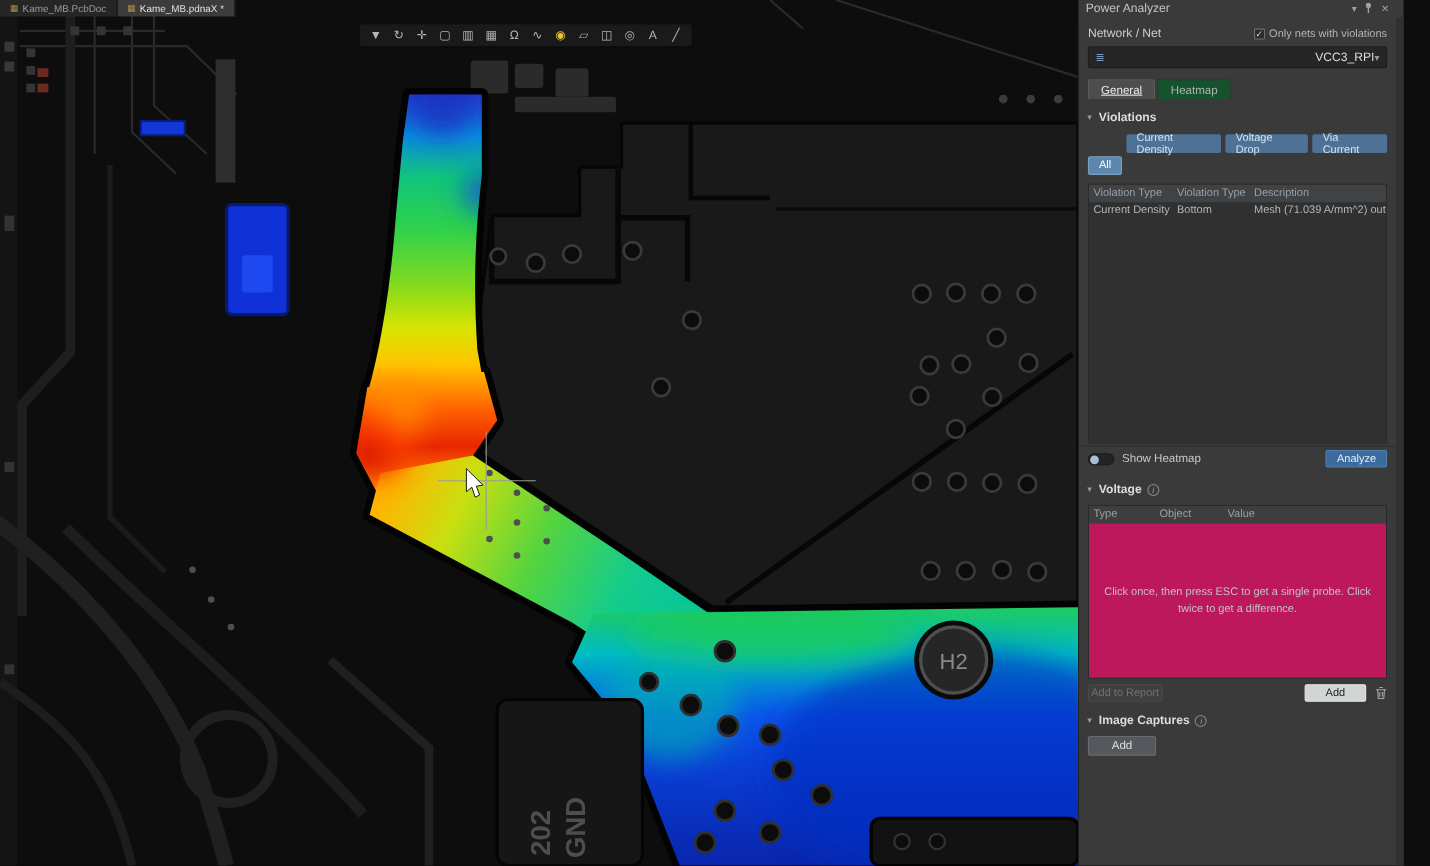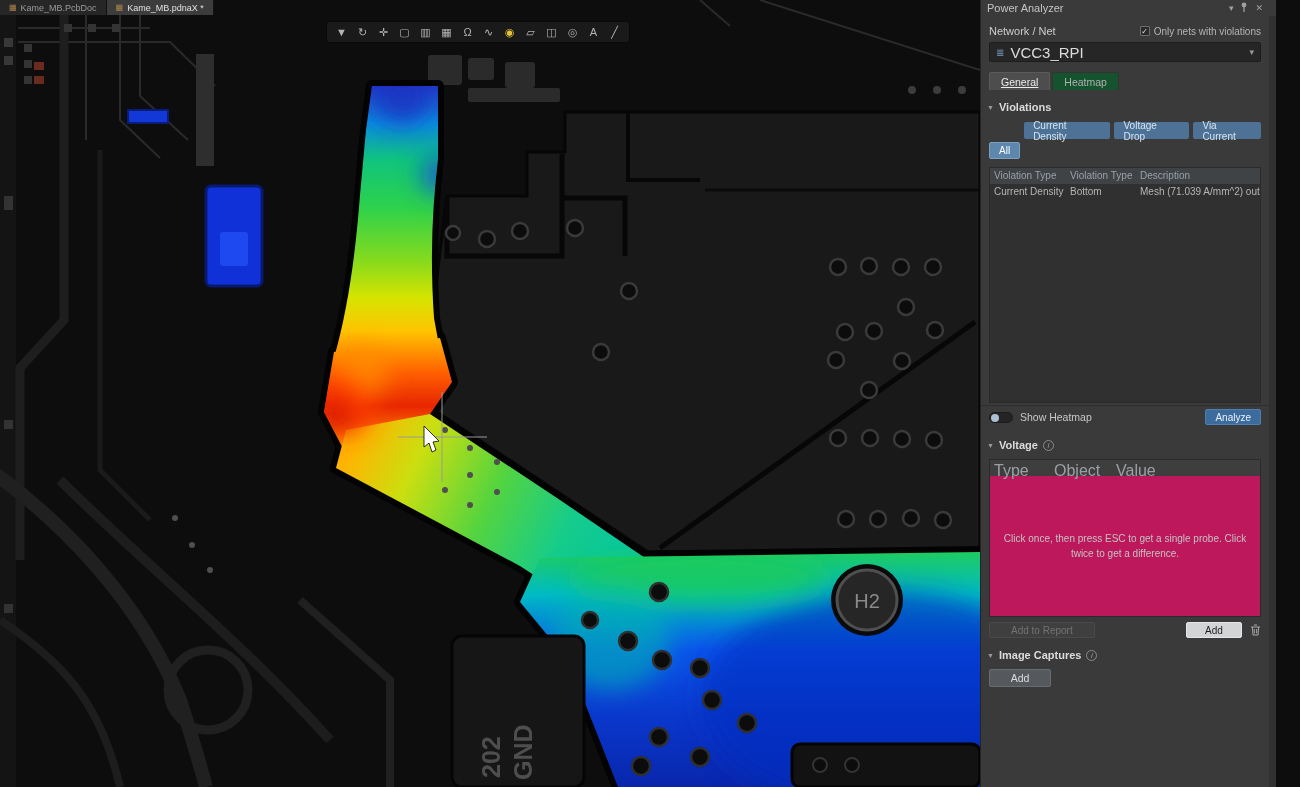--- a/index.html
+++ b/index.html
@@ -40,21 +40,21 @@
   .lbl { color:#cccccc; font-size:11px; }
   .row-net .sp { flex:1; }
   .chk { width:10px; height:10px; background:#2a2a2a; border:1px solid #6e6e6e; border-radius:1px;
          display:inline-flex; align-items:center; justify-content:center; color:#cfe0ee; font-size:8px;
          margin-right:4px; cursor:default; }
   .chk-lbl { font-size:10px; color:#b4b4b4; }
 
   .net-select { margin:5px 8px 0; height:20px; background:#262626; border:1px solid #1c1c1c; border-radius:2px;
                 display:flex; align-items:center; padding:0 6px; cursor:default; }
   .net-ico { color:#7a9cc4; font-size:10px; margin-right:6px; }
-  .net-val { color:#dcdcdc; font-size:15px; flex:1; }
+  .net-val { color:#dcdcdc; font-size:11px; flex:1;text-align:right; }
   .net-chv { color:#9a9a9a; font-size:9px; }
 
   .ptabs { display:flex; gap:2px; margin:10px 0 0 8px; }
   .ptab { height:18px; padding:0 11px; display:flex; align-items:center; font-size:10.5px;
           color:#b0b0b0; background:#14532d; border:1px solid #333; border-bottom:none;
           border-radius:2px 2px 0 0; cursor:default; }
   .ptab.active { background:#4d4d4d; color:#ececec; border-color:#5a5a5a;text-decoration:underline; }
 
   .sec-hdr { display:flex; align-items:center; gap:5px; margin:11px 0 0 6px; color:#dcdcdc;
              font-size:11px; font-weight:bold; cursor:default; }
@@ -81,27 +81,27 @@
   .toggle { width:24px; height:11px; border-radius:6px; background:#242424; border:1px solid #1a1a1a;
             position:relative; margin-right:7px; cursor:default; }
   .toggle .knob { position:absolute; left:1px; top:1px; width:8px; height:8px; border-radius:50%;
                   background:#a9bfd3; }
   .heat-lbl { font-size:10.5px; color:#c8c8c8; flex:1; }
   .analyze-btn { height:16px; padding:0 9px; background:#3c6b9e; border:1px solid #4f7fae; border-radius:2px;
                  color:#e8f0f8; font-size:10px; display:flex; align-items:center; cursor:default; }
 
   .probes-table { margin:8px 8px 0; border:1px solid #2a2a2a; }
   .pthead { display:flex; background:#3e3e3e; height:16px; }
-  .pthead span { font-size:16px; color:#9aa0a6; padding:2px 0 0 4px; }
+  .pthead span { font-size:10px; color:#9aa0a6; padding:2px 0 0 4px; }
   .pc1 { width:60px; flex:none; } .pc2 { width:62px; flex:none; } .pc3 { flex:1; }
   .ptbody { background:#be185d; height:140px; display:flex; align-items:center; justify-content:center; }
   .ptbody .hint { width:252px; text-align:center; font-size:10px; color:#c2c2c2; line-height:1.55; }
 
   .probe-btns { display:flex; align-items:center; padding:5px 8px 0; }
-  .btn-disabled { height:16px; padding:0 21px; background:#3f3f3f; border:1px solid #4a4a4a; border-radius:2px;
+  .btn-disabled { height:16px; padding:0 2px; background:#3f3f3f; border:1px solid #4a4a4a; border-radius:2px;
                   color:#737373; font-size:10px; display:flex; align-items:center; cursor:default; }
   .probe-btns .sp { flex:1; }
   .btn-light { height:16px; width:56px; background:#d2d4d6; border:1px solid #e4e6e8; border-radius:2px;
                color:#1e1e1e; font-size:10px; display:flex; align-items:center; justify-content:center; cursor:default; }
   .trash { margin-left:8px; display:flex; align-items:center; cursor:default; }
 
   .cap-add { margin:8px 0 0 8px; width:62px; height:18px; background:#55595d; border:1px solid #686c70;
              border-radius:2px; color:#dcdcdc; font-size:10.5px; display:flex; align-items:center;
              justify-content:center; cursor:default; }
 </style>

